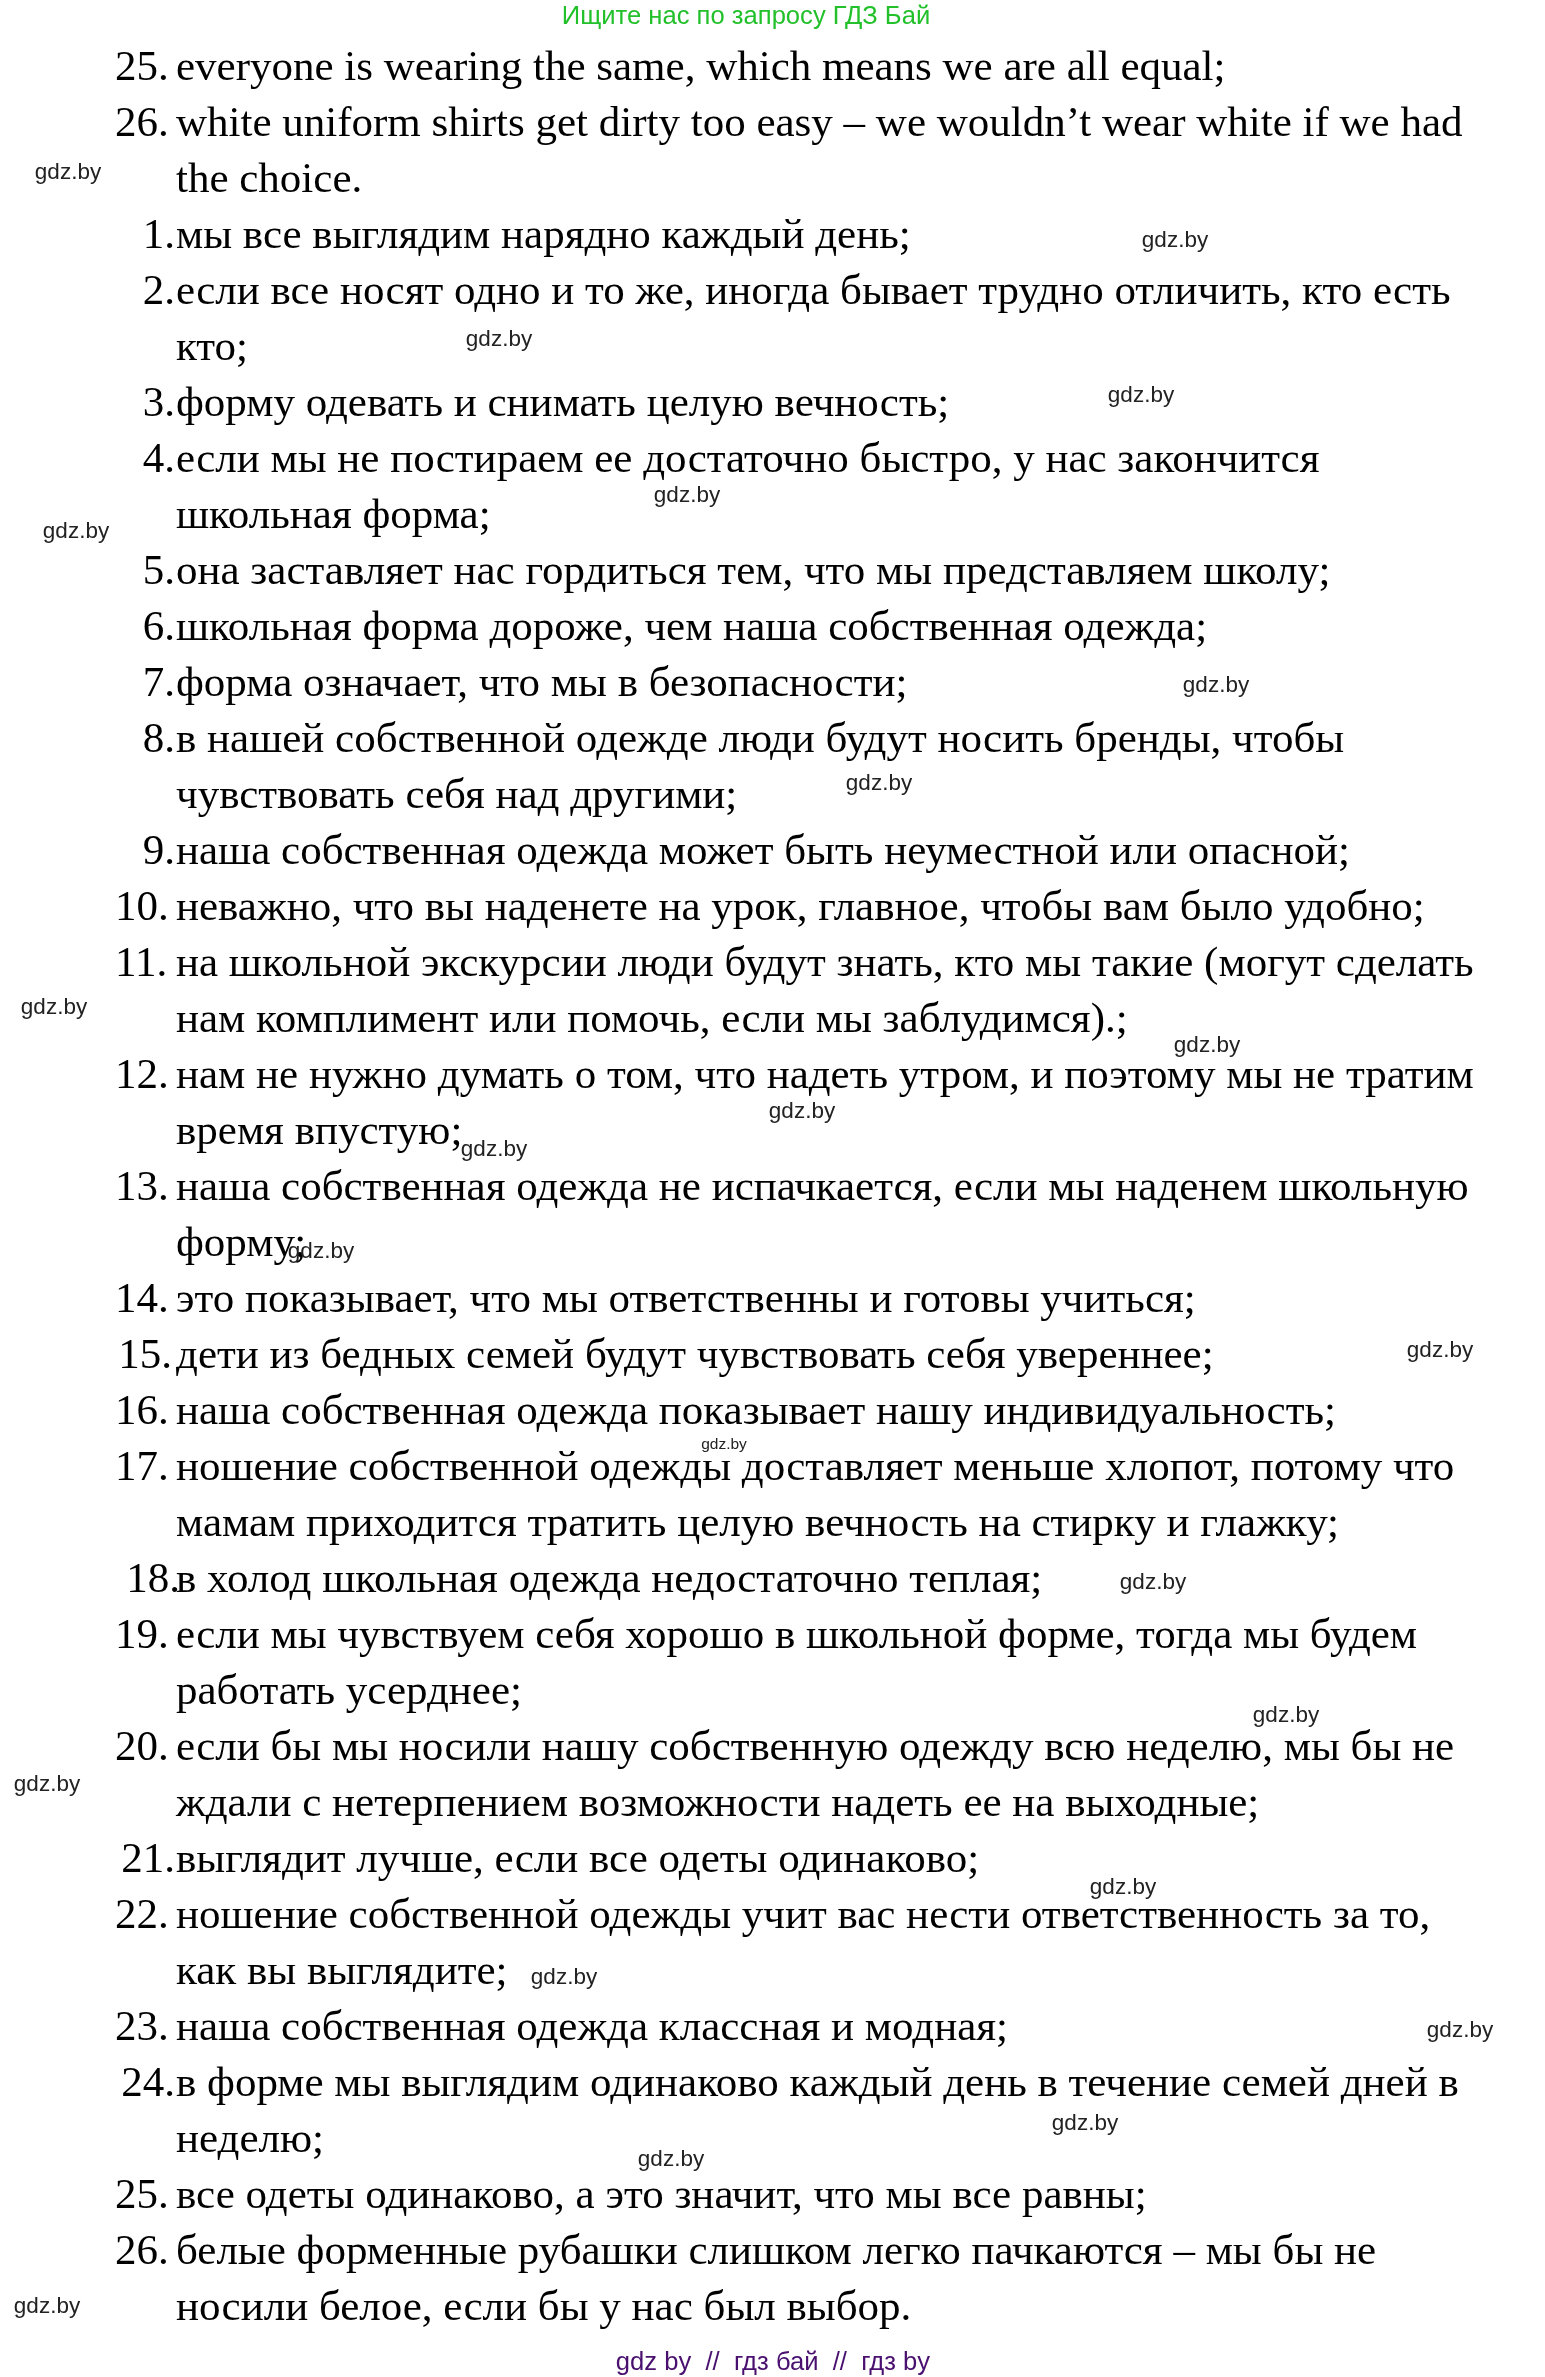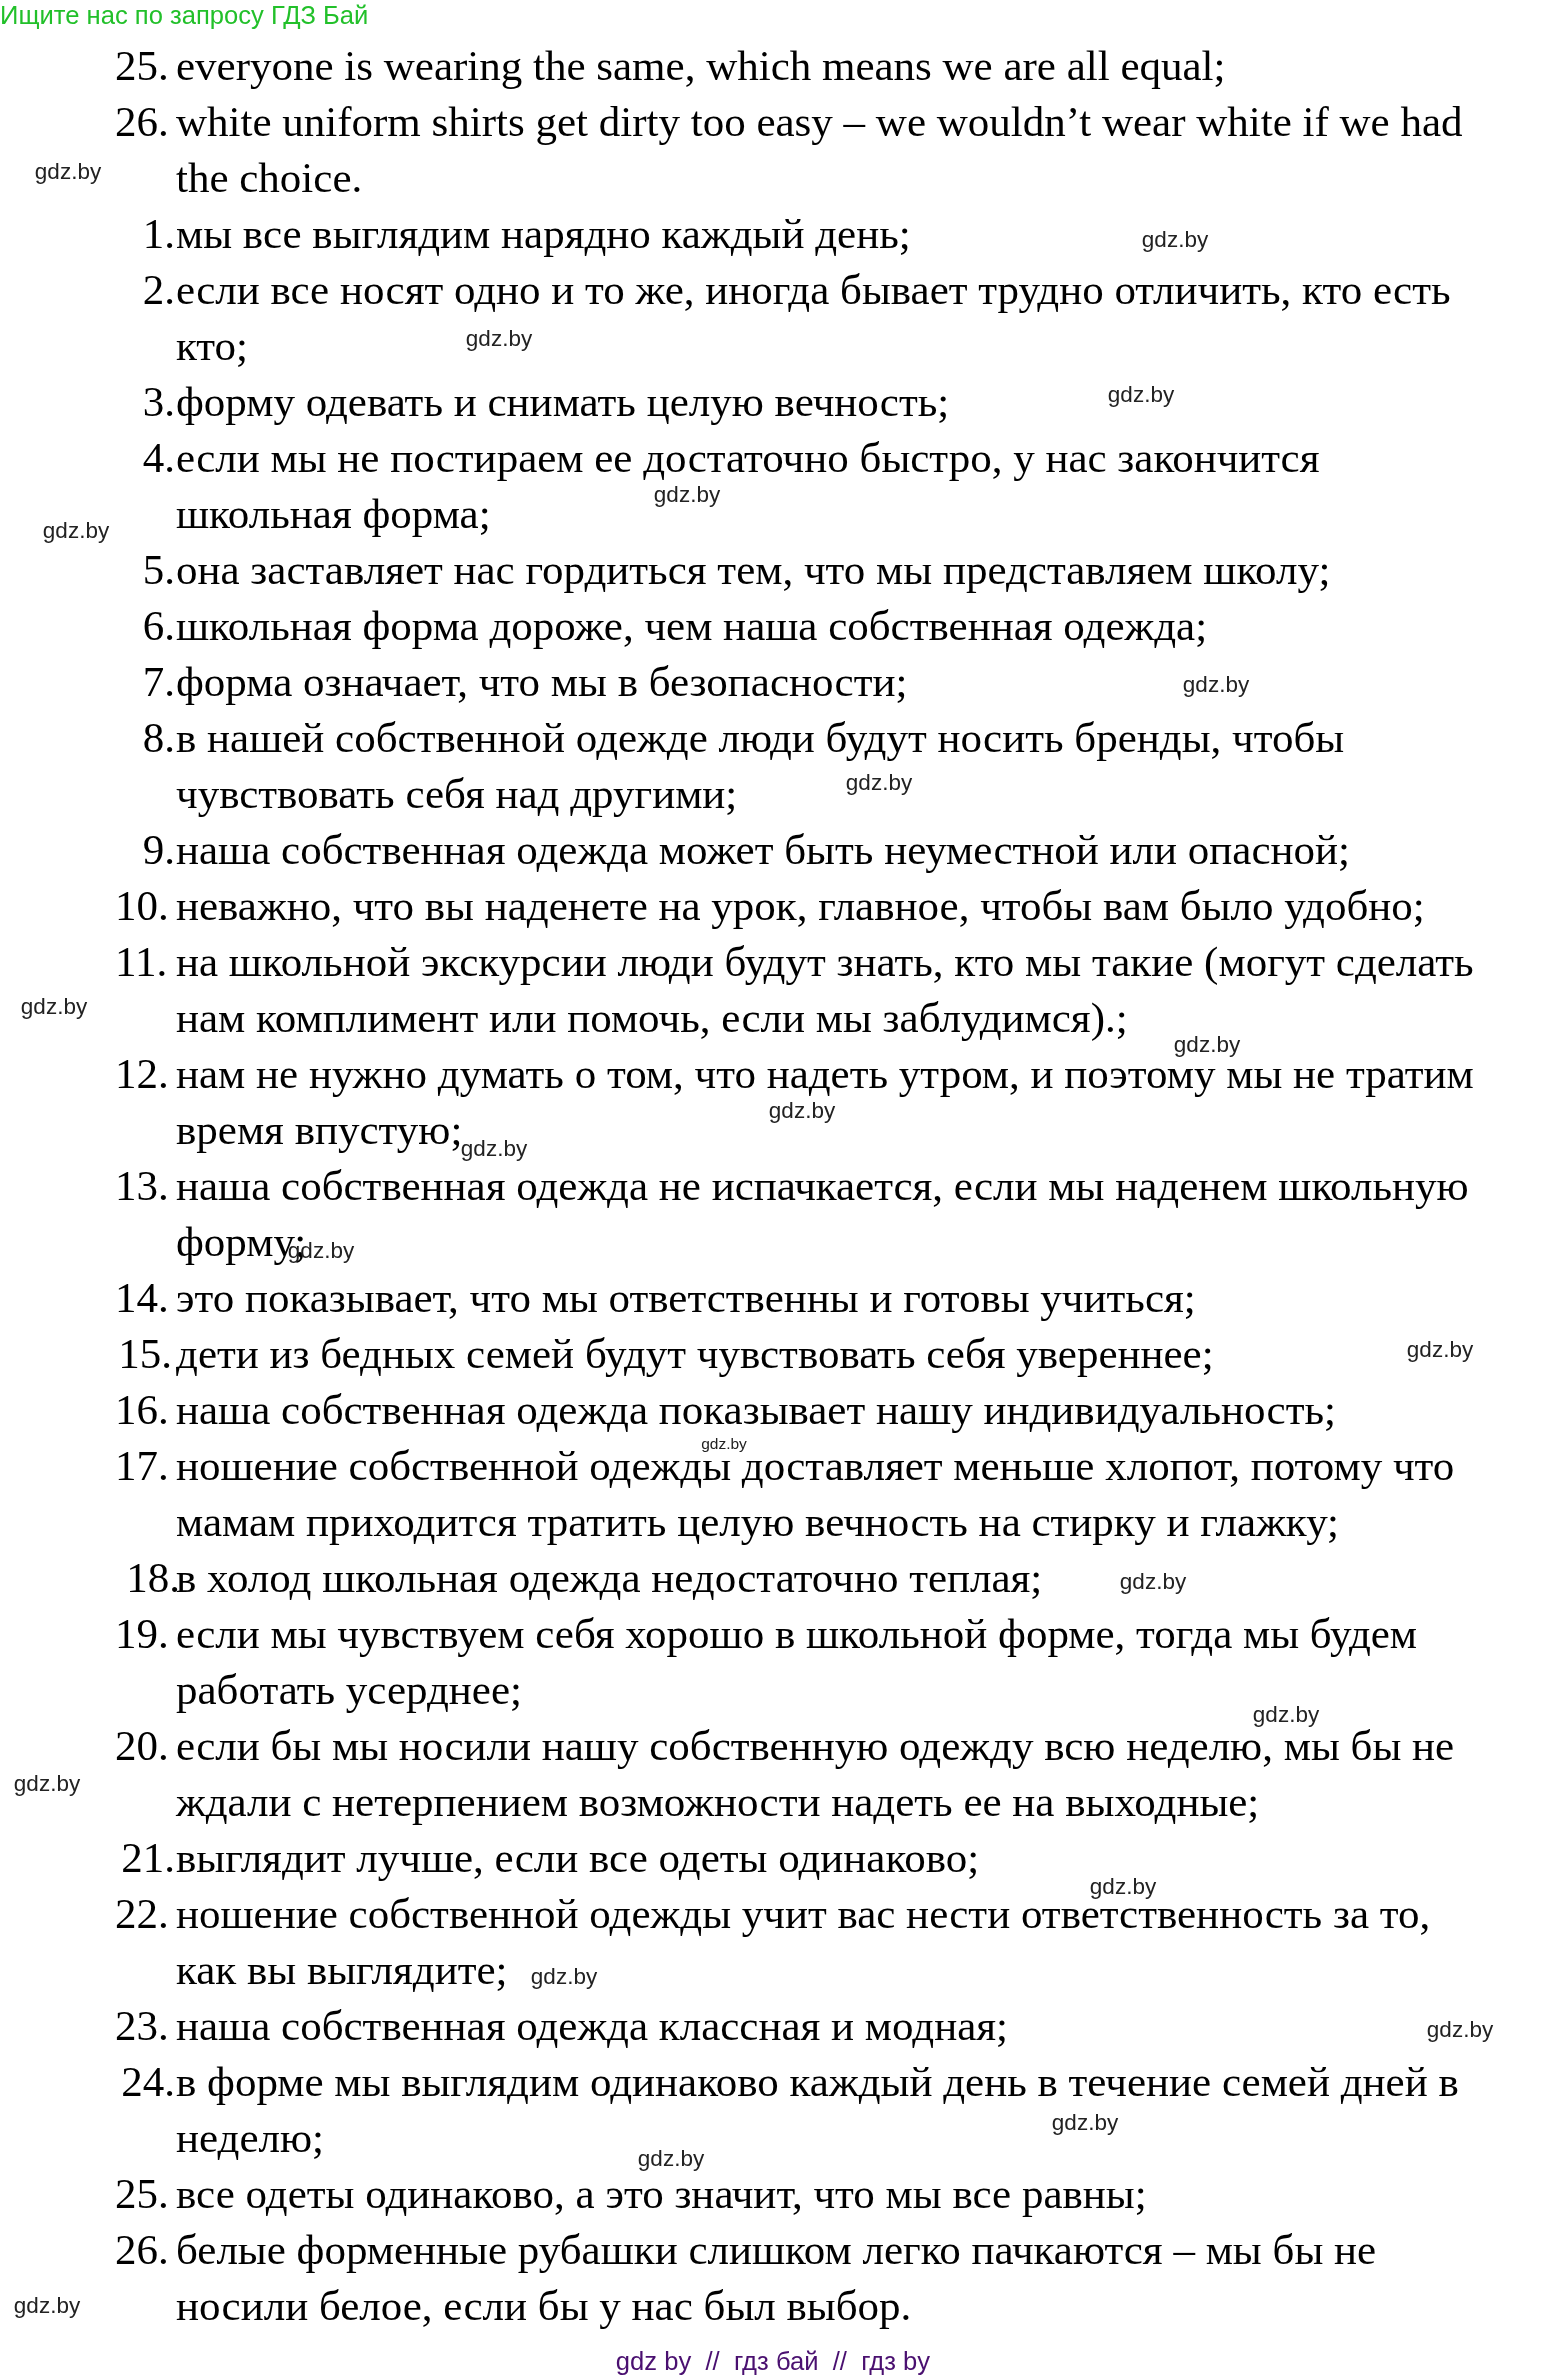--- a/index.html
+++ b/index.html
@@ -1,17 +1,17 @@
 <!DOCTYPE html>
 <html style="font-size:12.4px"><head>
 <meta charset="utf-8">
 <style>
   html,body{margin:0;padding:0;background:#fff;}
   body{width:1546px;height:2377px;position:relative;overflow:hidden;}
-  .header{position:absolute;top:0;left:0;width:1458px;font-family:"Liberation Sans",sans-serif;font-size:25.6px;color:#22c02a;line-height:31px;}
+  .header{position:absolute;top:0;left:17px;width:1458px;text-align:center;font-family:"Liberation Sans",sans-serif;font-size:25.6px;color:#22c02a;line-height:31px;}
   .content{position:absolute;top:38px;left:0;width:1546px;margin-left:44px;}
   .line{position:relative;height:56px;line-height:56px;font-family:"Liberation Serif",serif;font-size:43px;color:#000;white-space:nowrap;}
   .num{position:absolute;left:71px;width:60px;text-align:right;}
   .txt{position:absolute;left:132px;}
   .wm{position:absolute;font-family:"Liberation Sans",sans-serif;font-size:22.5px;color:#222;line-height:23px;transform:translate(-50%,-50%);}
   .wm.small{font-size:15.5px;}
   .footer{position:absolute;top:2346px;left:0;width:1546px;text-align:center;font-family:"Liberation Sans",sans-serif;font-size:25.6px;color:#4a1070;line-height:31px;white-space:pre;}
 </style>
 </head>
 <body>

